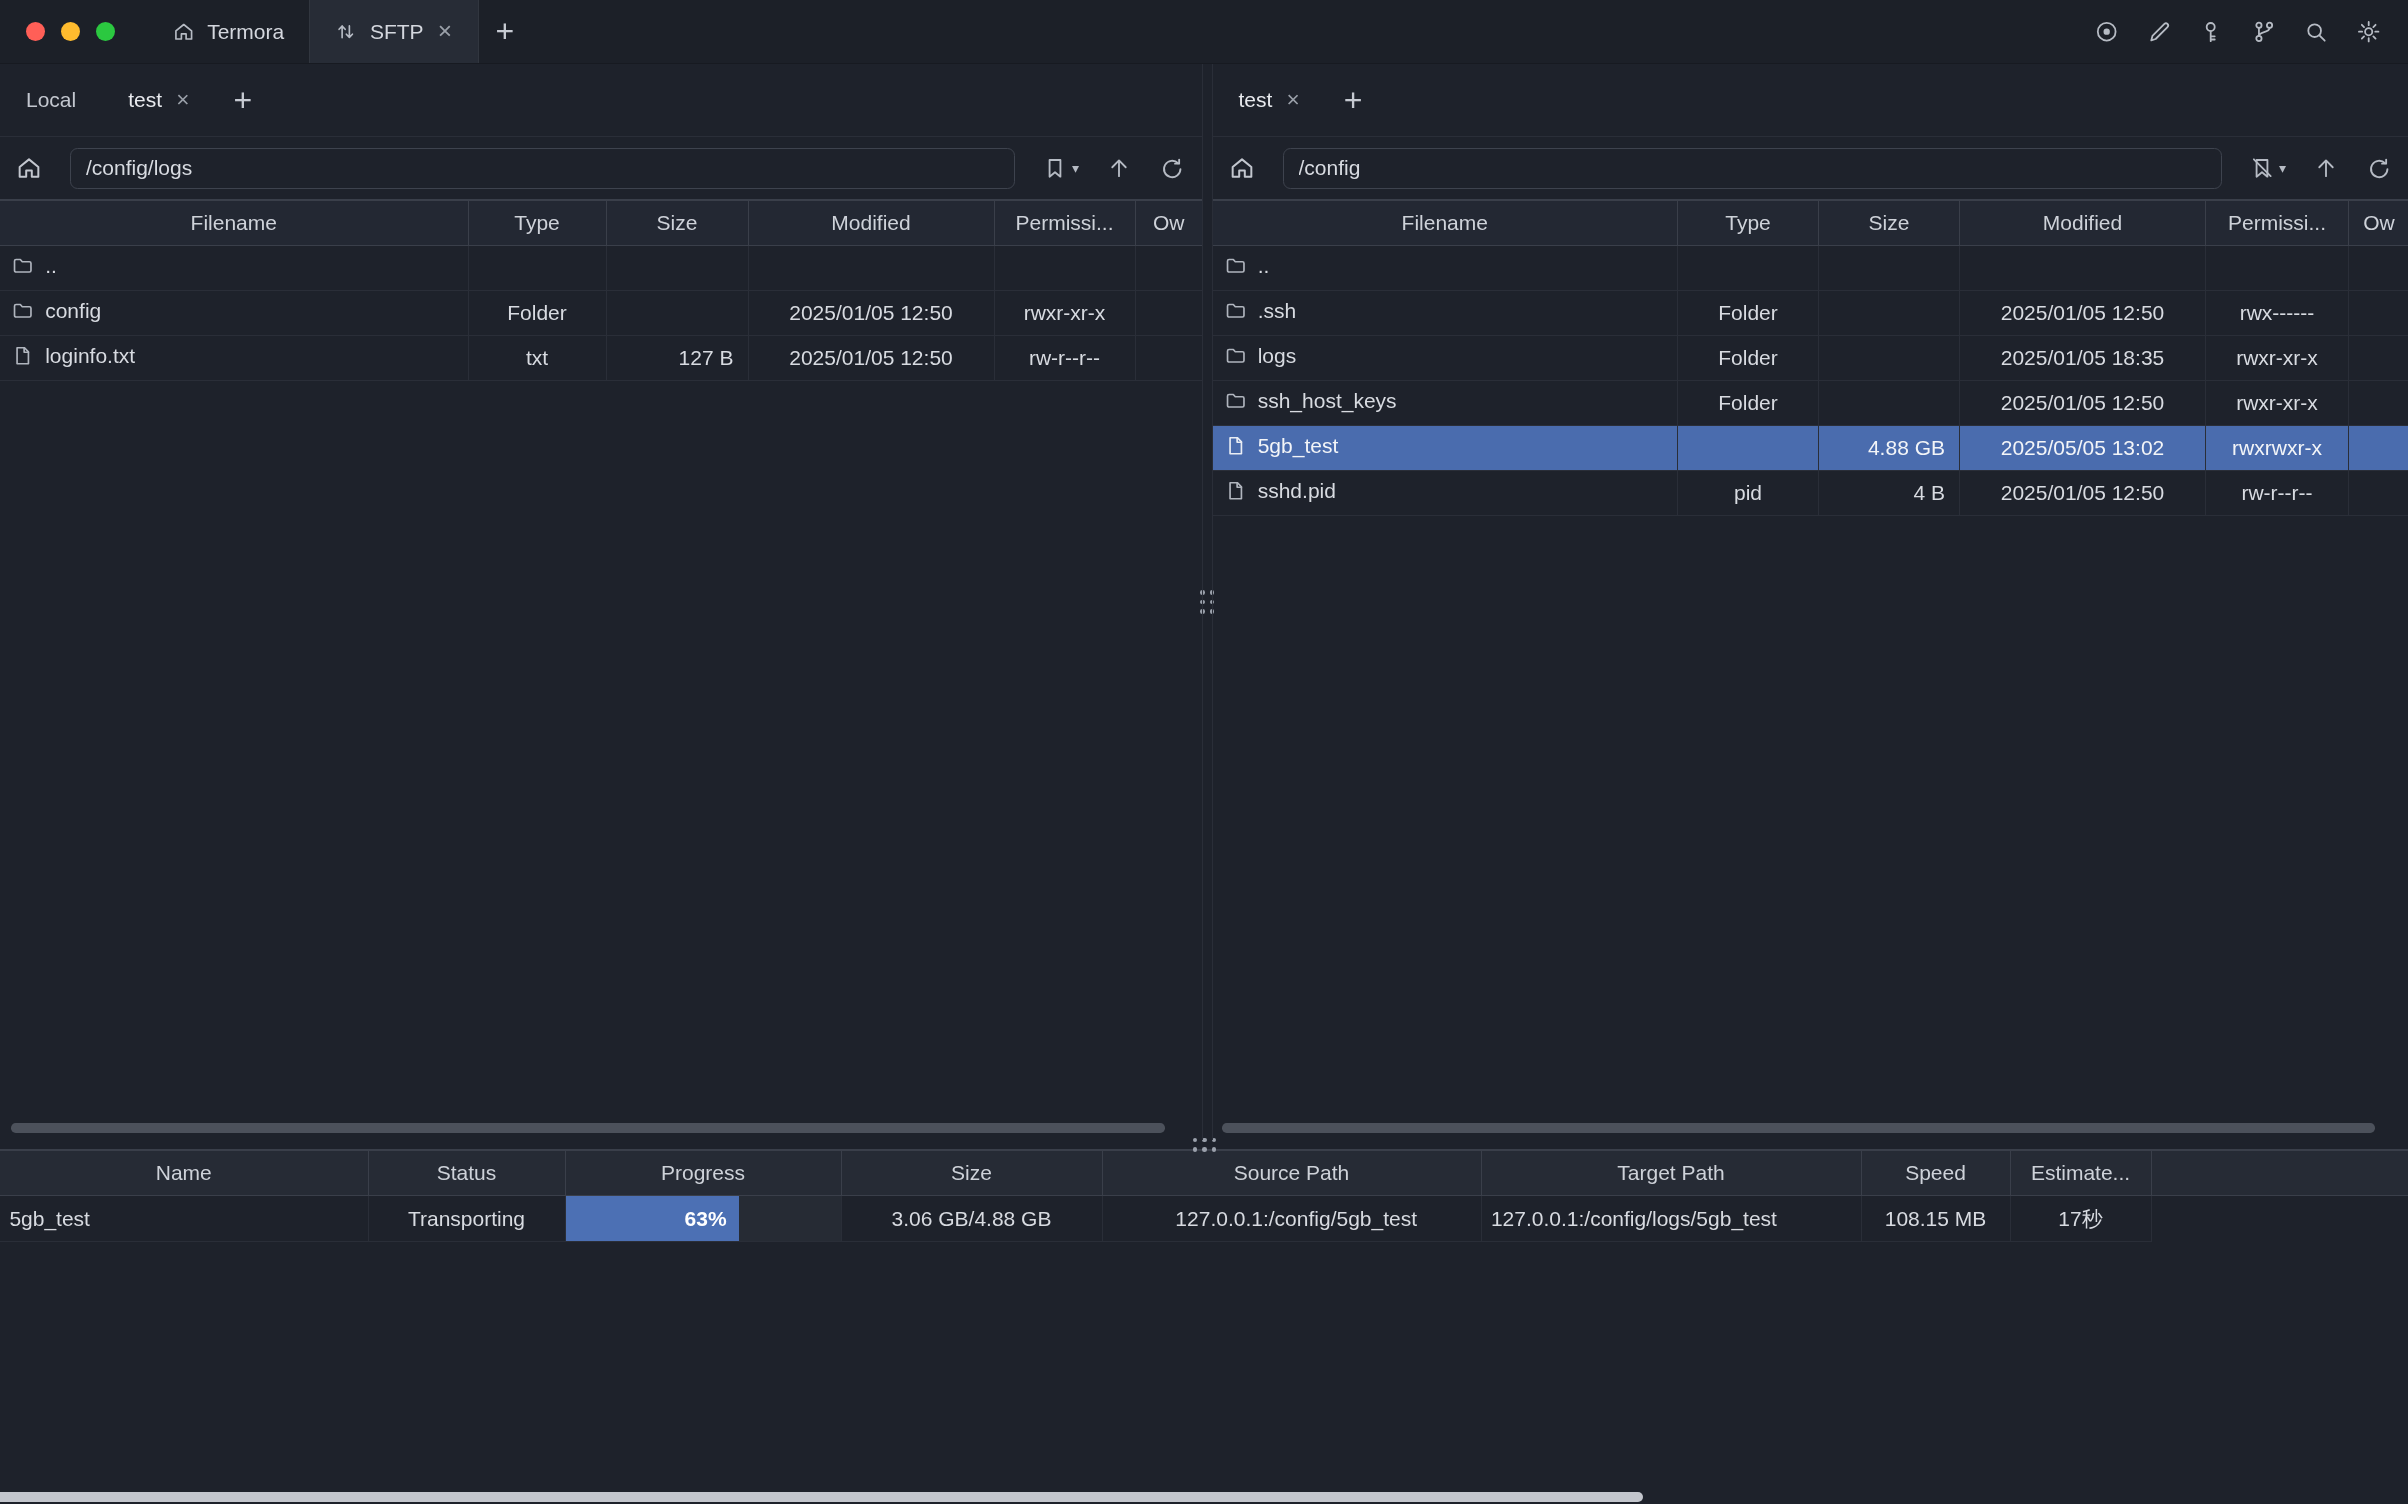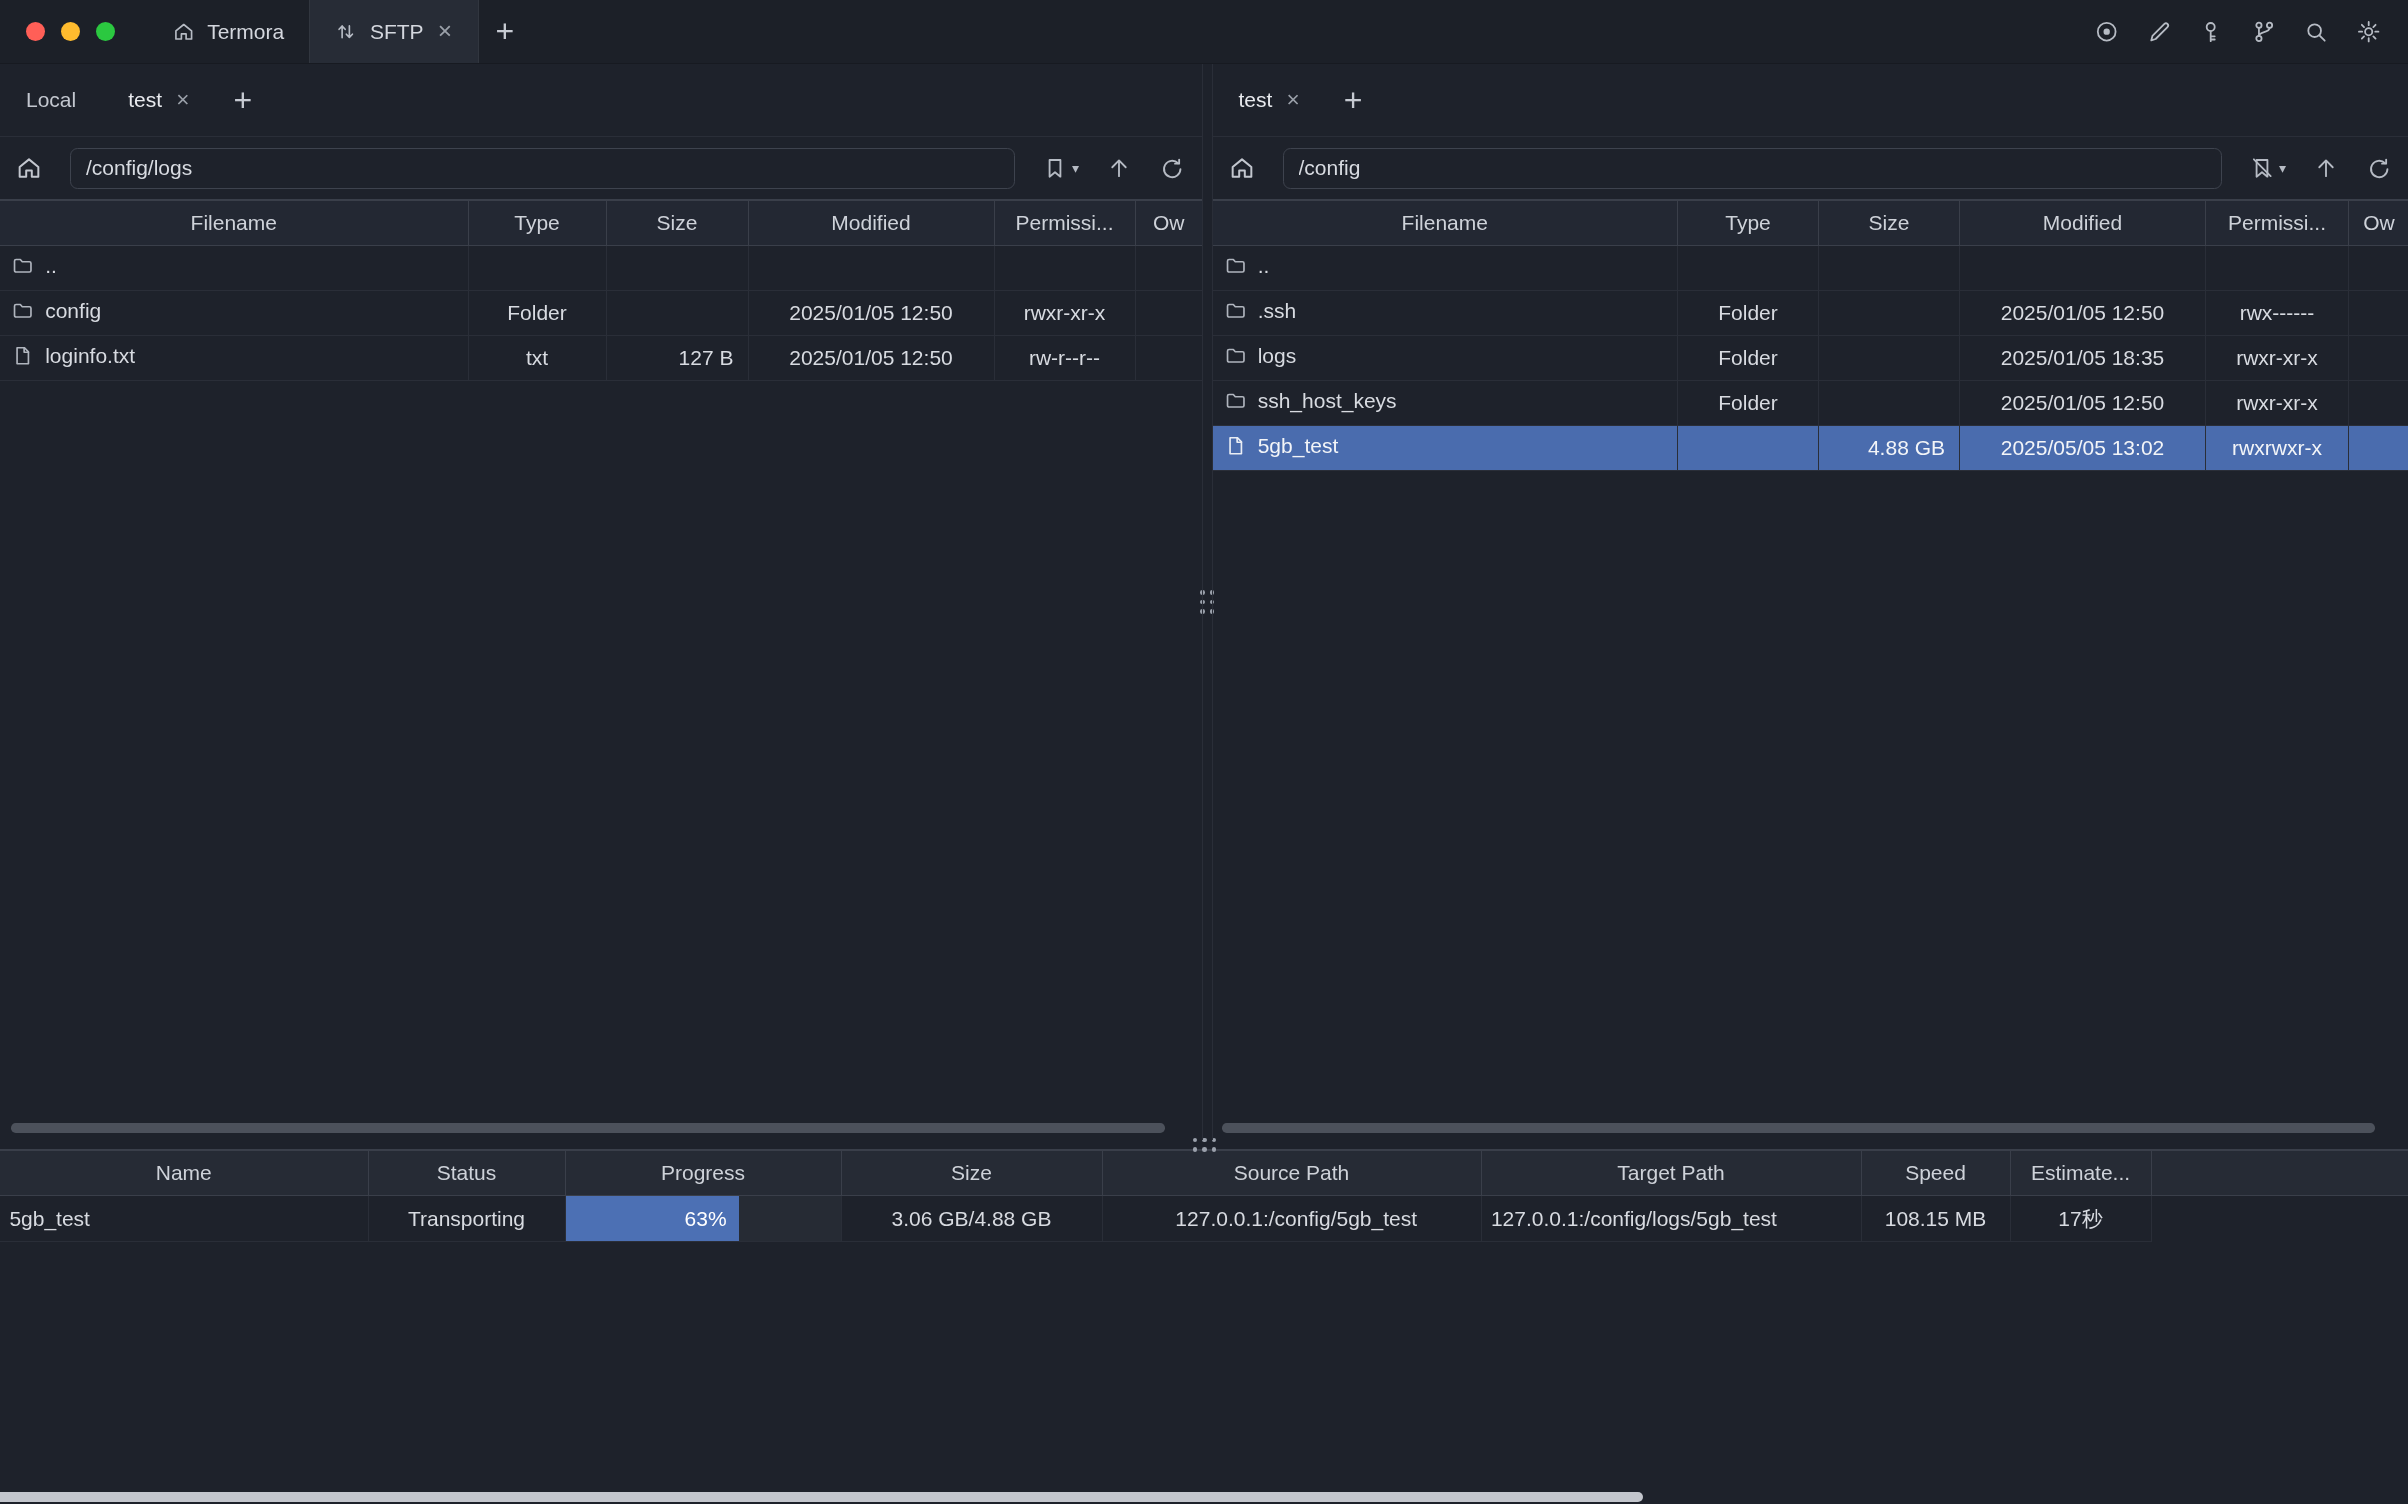--- a/index.html
+++ b/index.html
@@ -471,20 +471,33 @@
               <td class="c-name"><span class="nm">
                     <svg class="ic" viewBox="0 0 25 25" width="23.5" height="23.5">
                       <use href="#i-file"></use>
                     </svg>
                     <span>5gb_test</span>
                   </span></td>
               <td class="c-type"></td>
               <td class="c-size">4.88 GB</td>
               <td class="c-mod">2025/05/05 13:02</td>
               <td class="c-perm">rwxrwxr-x</td>
+              <td class="c-owner"></td>
+            </tr>
+            <tr>
+              <td class="c-name"><span class="nm">
+                    <svg class="ic" viewBox="0 0 25 25" width="23.5" height="23.5">
+                      <use href="#i-file"></use>
+                    </svg>
+                    <span>sshd.pid</span>
+                  </span></td>
+              <td class="c-type">pid</td>
+              <td class="c-size">4 B</td>
+              <td class="c-mod">2025/01/05 12:50</td>
+              <td class="c-perm">rw-r--r--</td>
               <td class="c-owner"></td>
             </tr>
           </tbody>
         </table>
       </div>
       <div class="hthumb"></div>
     </section>
   </div>
 
   <div class="h-divider">
@@ -523,21 +536,21 @@
           <th>Estimate...</th>
           <th></th>
         </tr>
       </thead>
       <tbody>
         <tr>
           <td class="t-name">5gb_test</td>
           <td class="t-status">Transporting</td>
           <td class="t-progress">
             <div class="progress-track">
-              <div class="progress-fill" style="width: 63%;">
+              <div class="progress-fill" style="width: 63%; font-weight: bold;">
                 <span>63%</span>
               </div>
             </div>
           </td>
           <td class="t-size">3.06 GB/4.88 GB</td>
           <td class="t-source">127.0.0.1:/config/5gb_test</td>
           <td class="t-target">127.0.0.1:/config/logs/5gb_test</td>
           <td class="t-speed">108.15 MB</td>
           <td class="t-est">17秒</td>
           <td class="t-fill"></td>

